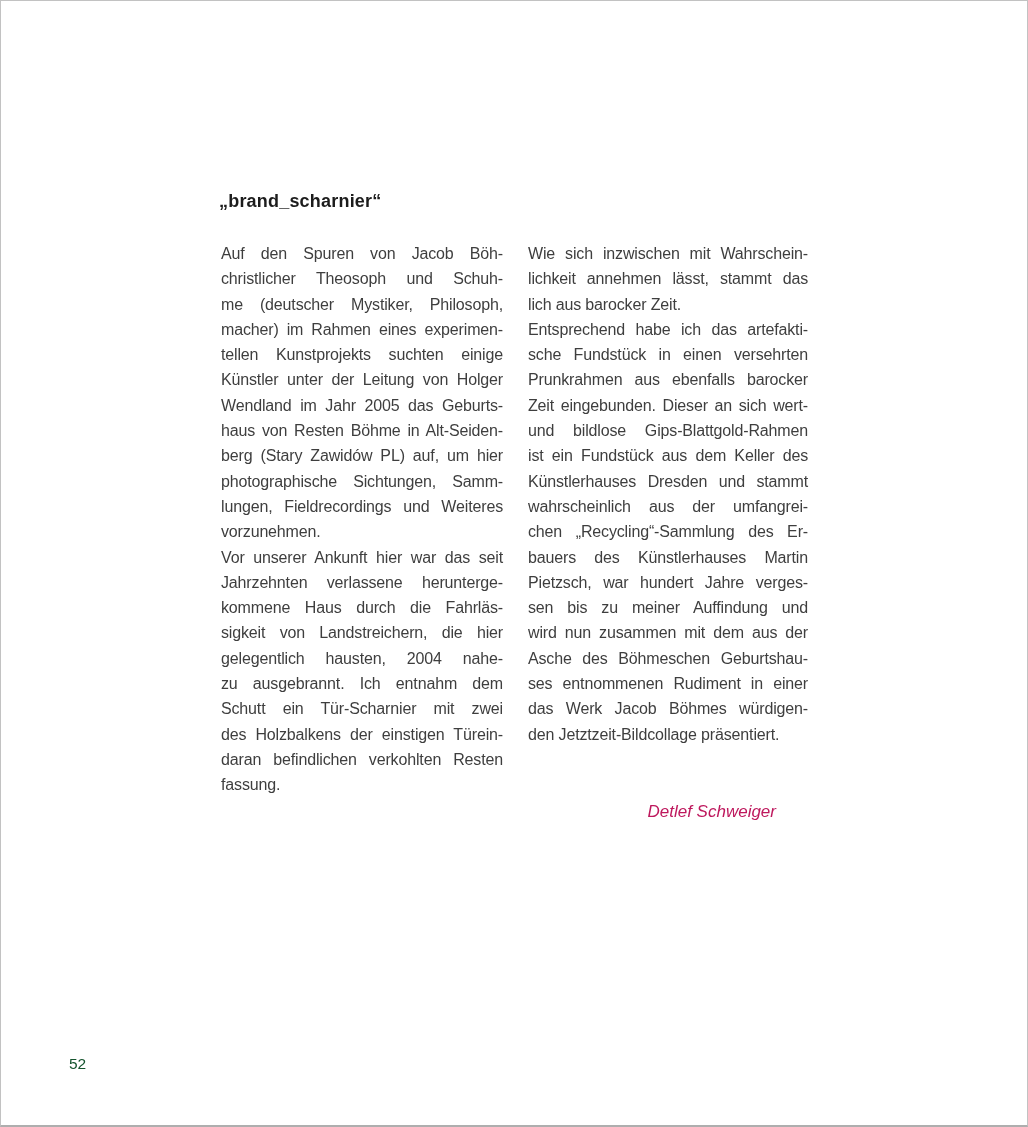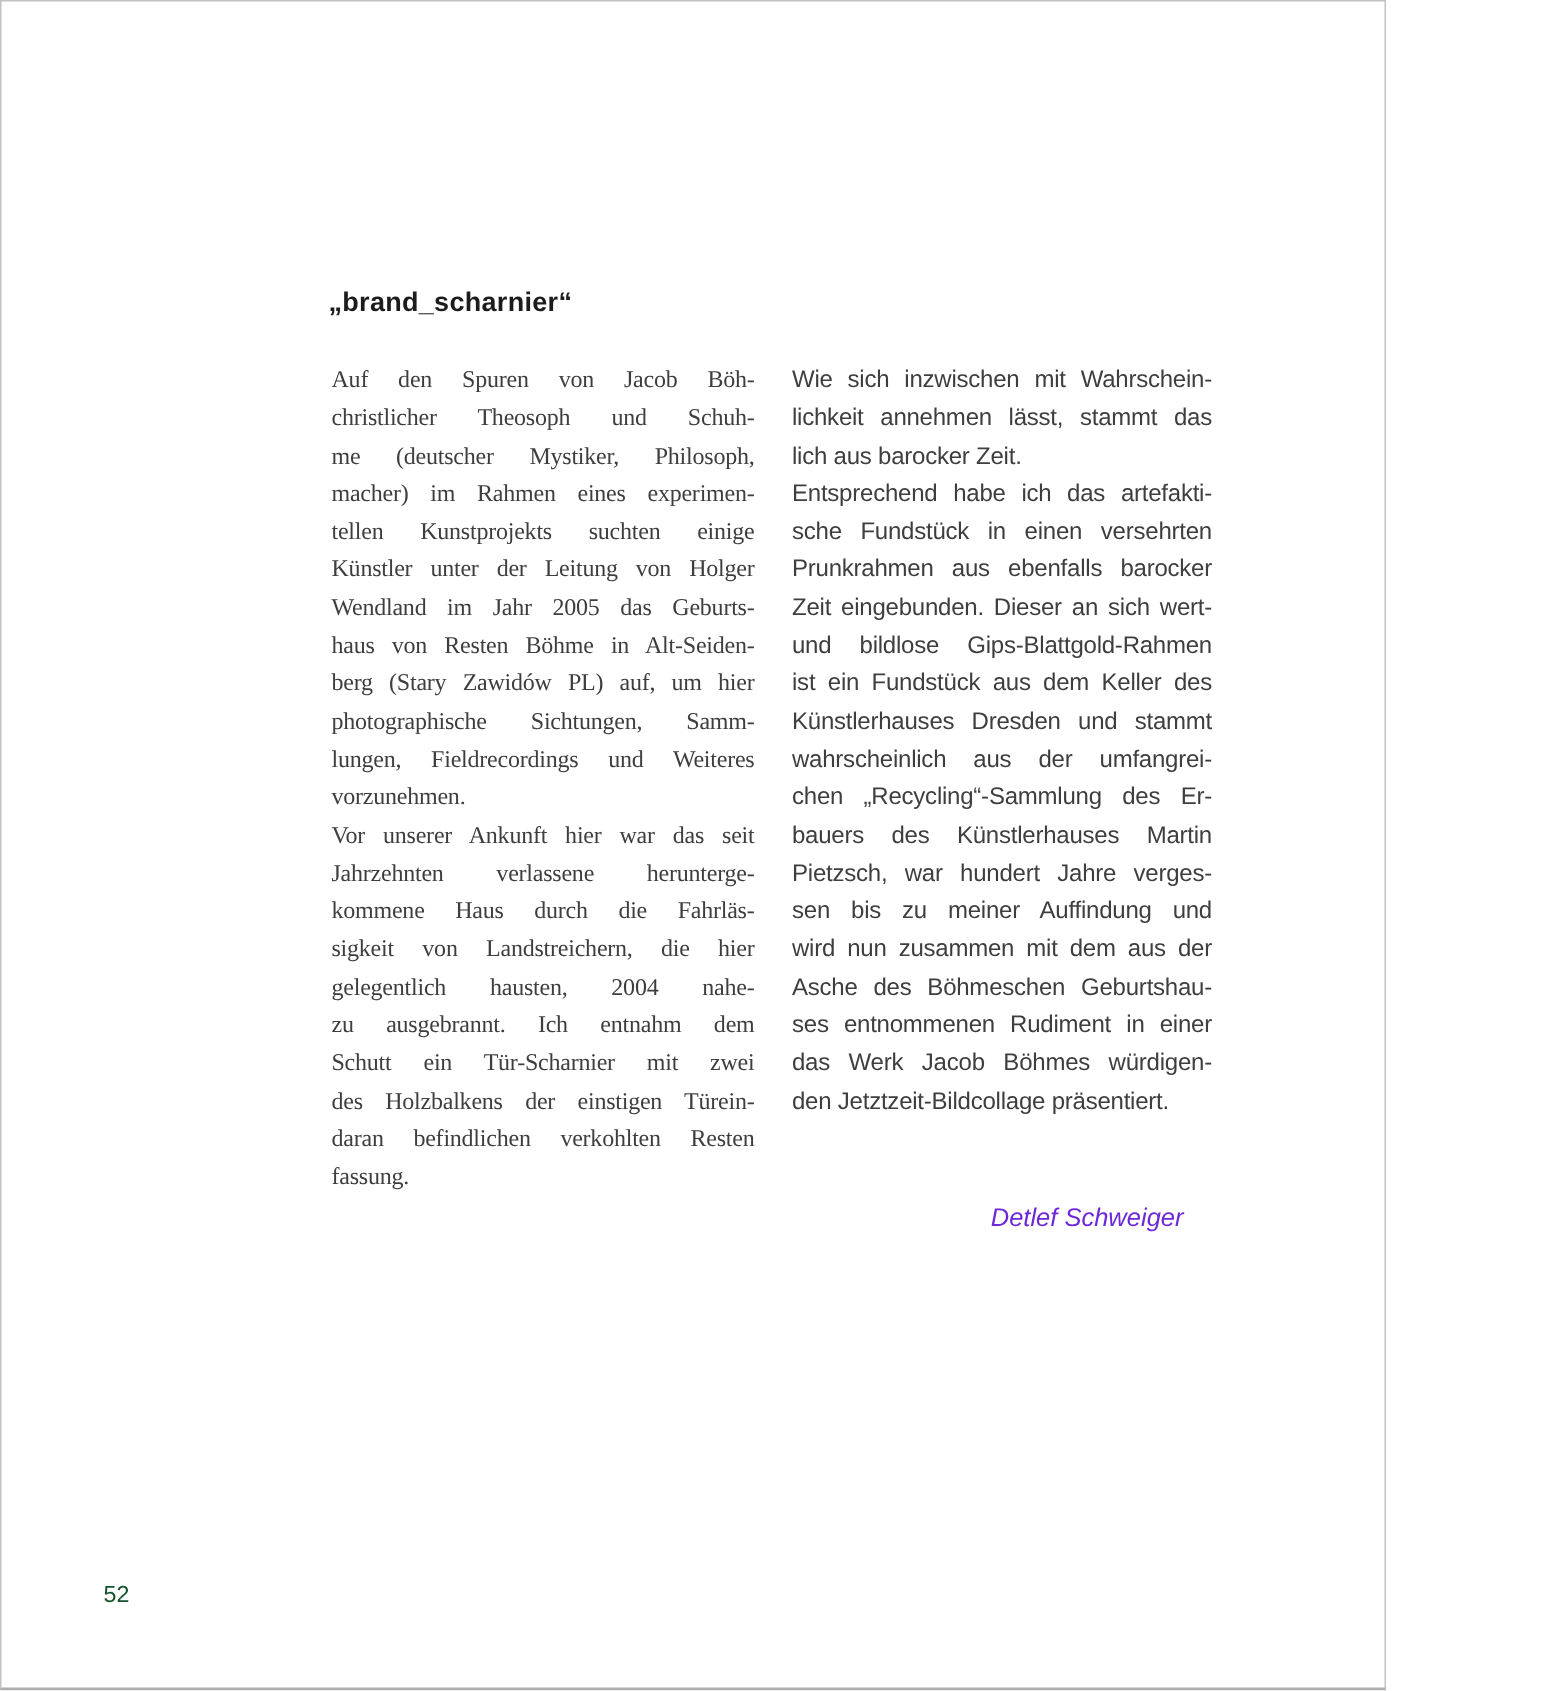--- a/index.html
+++ b/index.html
@@ -2,21 +2,21 @@
 <html lang="de"><head>
 <meta charset="utf-8">
 <style>
   html, body {
     margin: 0;
     padding: 0;
     background: #ffffff;
   }
   .page {
     position: relative;
-    width: 924px;
+    width: 1028px;
     height: 1127px;
     box-sizing: border-box;
     background: #ffffff;
     border: 1px solid #c2c2c2;
     border-bottom: 2px solid #aeaeae;
     font-family: "Liberation Sans", sans-serif;
     color: #3e3e3e;
     overflow: hidden;
   }
   .title {
@@ -29,36 +29,36 @@
     letter-spacing: 0.2px;
     color: #1c1c1c;
   }
   .col {
     position: absolute;
     top: 240px;
     font-size: 16px;
     letter-spacing: -0.15px;
     color: #3e3e3e;
   }
-  .col-left  { left: 220px; width: 282px; font-family: Liberation Serif, serif; }
+  .col-left  { left: 220px; width: 282px; }
   .col-right { left: 527px; width: 280px; }
   .line { line-height: 25.3px; }
   .line.just {
     text-align: justify;
     text-align-last: justify;
   }
   .signature {
     position: absolute;
-    left: 508px;
+    left: 495px;
     width: 280px;
     top: 798px;
     text-align: right;
     font-style: italic;
     font-size: 17px;
-    color: #6d28d9;
+    color: #be185d;
     line-height: 25.3px;
   }
   .page-number {
     position: absolute;
     left: 68px;
     top: 1054px;
     font-size: 15.5px;
     color: #14532d;
   }
 </style>

